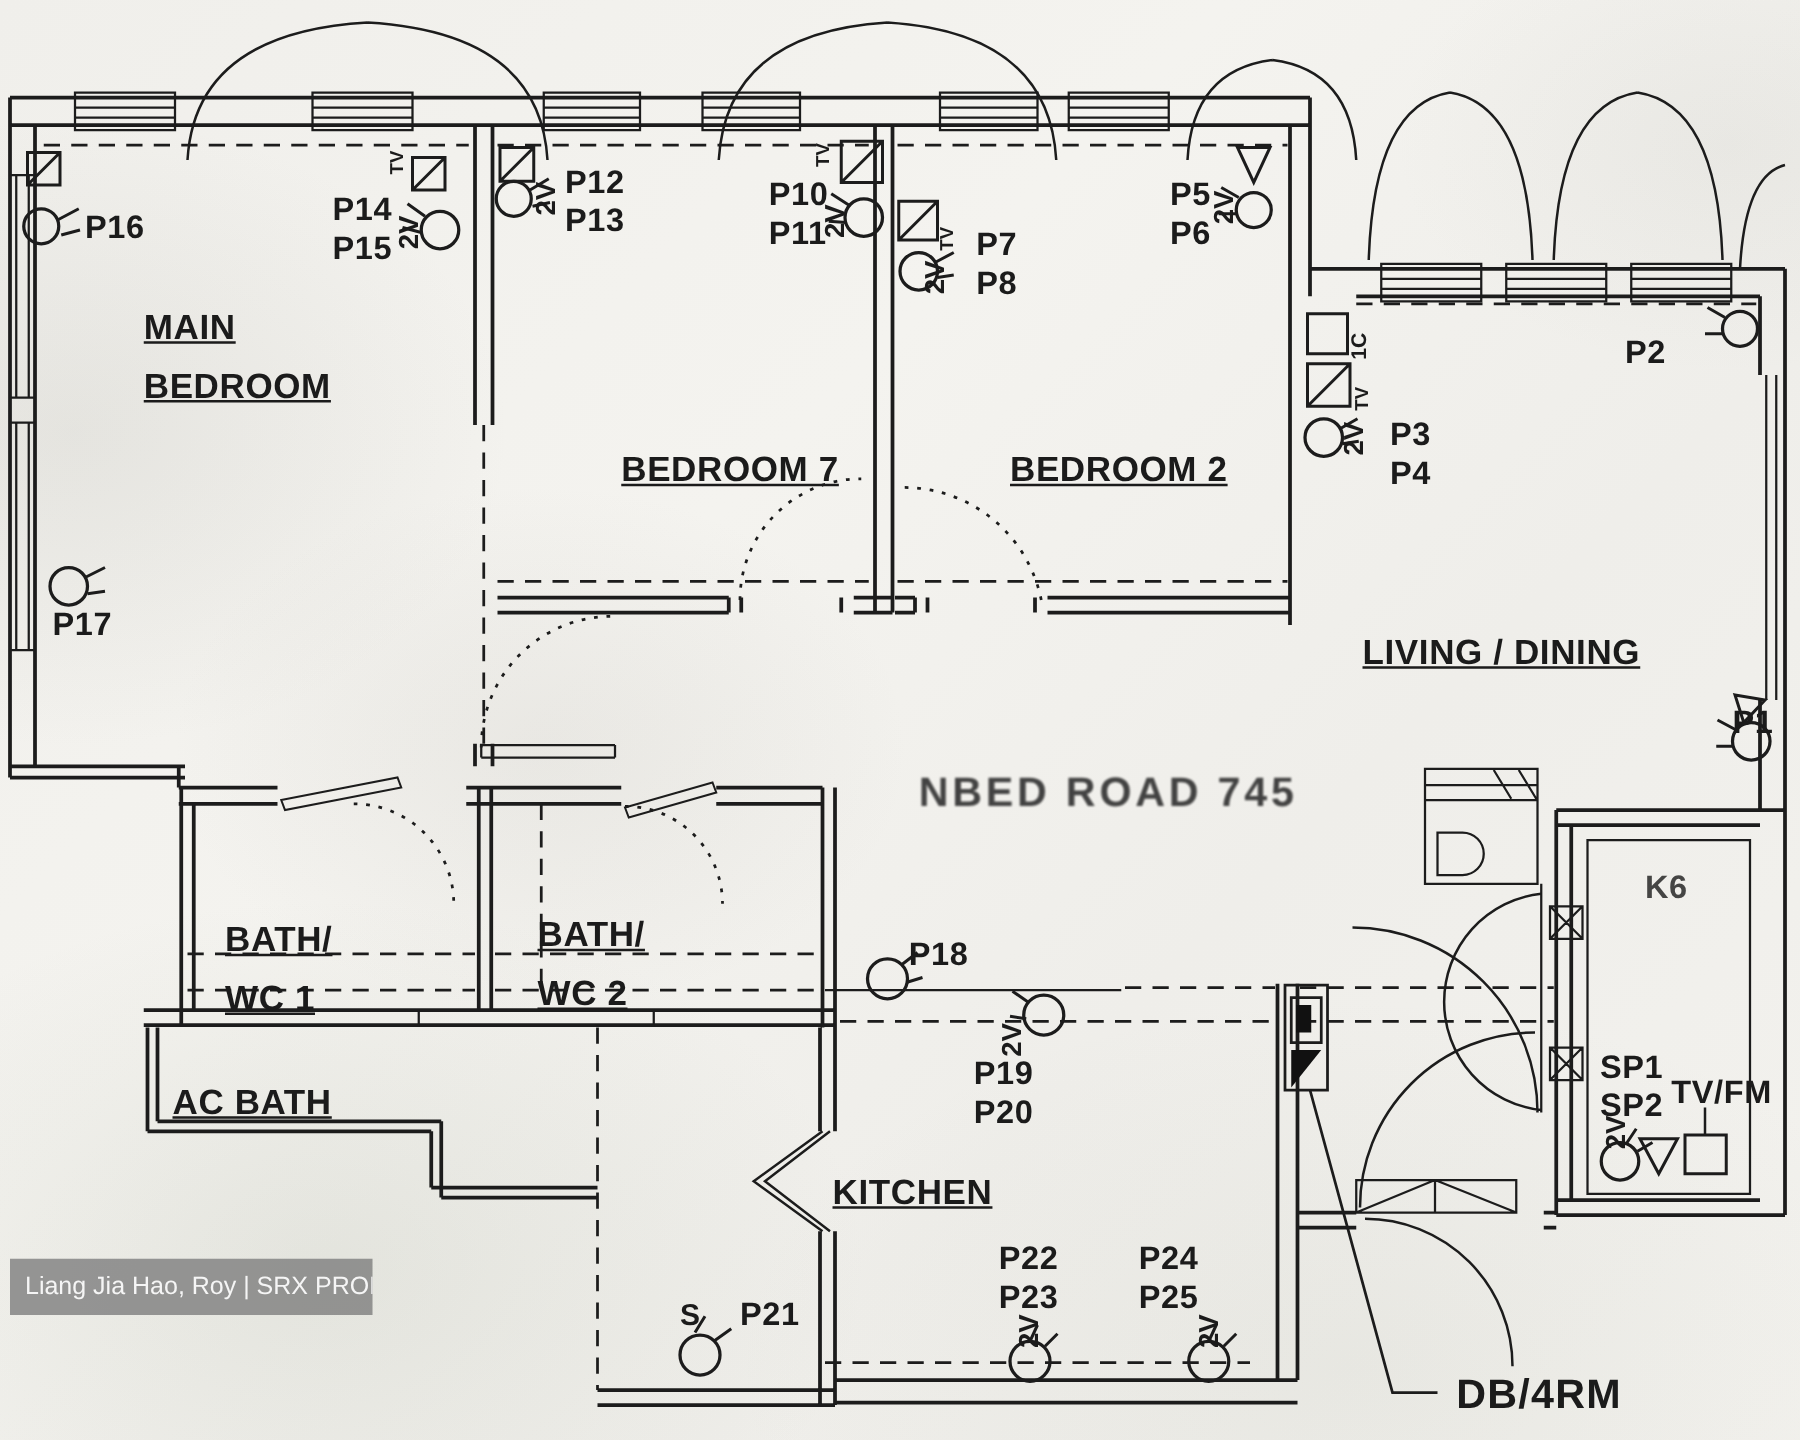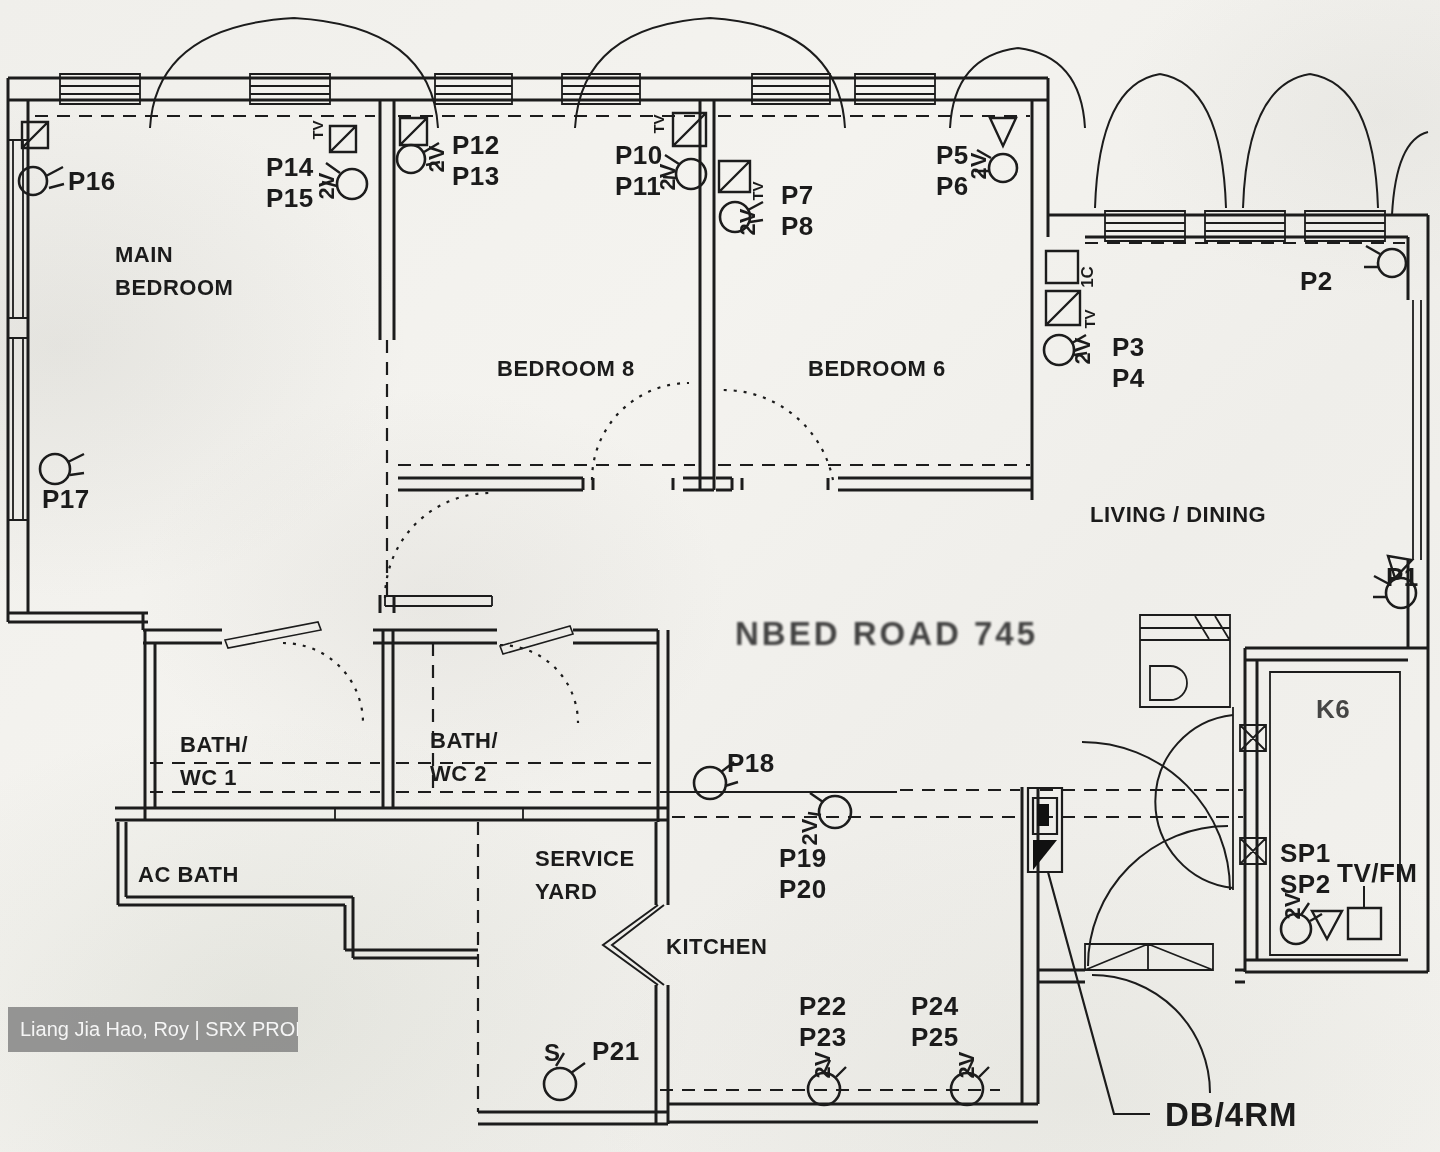--- a/index.html
+++ b/index.html
@@ -8,22 +8,22 @@
     background:
       radial-gradient(620px 420px at 18% 88%, rgba(168,175,158,.20), transparent 70%),
       radial-gradient(500px 360px at 4% 30%, rgba(170,170,162,.18), transparent 70%),
       radial-gradient(420px 300px at 30% 52%, rgba(175,172,165,.16), transparent 70%),
       radial-gradient(700px 420px at 75% 95%, rgba(172,176,162,.14), transparent 70%),
       radial-gradient(380px 260px at 96% 10%, rgba(175,175,168,.12), transparent 70%),
       linear-gradient(135deg,#f0efeb 0%,#f4f3ef 38%,#efeeea 66%,#f3f2ee 100%);
     font-family:"Liberation Sans",sans-serif;color:#1b1b1b;
   }
   svg.lines{position:absolute;left:0;top:0;}
-  .lbl{position:absolute;font-weight:700;font-size:22px;line-height:33px;
-       letter-spacing:.5px;white-space:pre-line;}
+  .lbl{position:absolute;font-weight:700;font-size:28px;line-height:47px;
+       letter-spacing:.5px;white-space:pre-line;text-decoration:underline;}
   .pt{position:absolute;font-weight:700;font-size:26px;line-height:31px;
       white-space:pre-line;letter-spacing:.5px;}
   .ann{position:absolute;font-weight:700;font-size:22px;line-height:22px;
        transform:translate(-50%,-50%) rotate(-90deg);}
   .ann.small{font-size:15px;}
   .ann.mid{font-size:17px;}
   .upright{transform:translate(-50%,-50%);}
   .big{position:absolute;font-weight:700;font-size:33px;letter-spacing:1px;}
   .stamp{position:absolute;font-weight:700;font-size:33px;letter-spacing:3px;
          color:#2b2b2b;filter:blur(1px);opacity:.88;}
@@ -188,30 +188,28 @@
         <path stroke-width="2.2" d="M1028,788 h34 v84 h-34 z M1033,798 h24 v36 h-24 z"></path>
         <rect x="1037" y="804" width="12" height="22" fill="#111" stroke="none"></rect>
         <path d="M1033,840 L1057,840 L1033,870 Z" fill="#111" stroke="none"></path>
         <path stroke-width="2.2" d="M1048,872 L1114,1114 L1150,1114"></path>
       </g>
     </g>
   </svg>
 
   <div class="lbl" style="left:115px;top:238px">MAIN
 BEDROOM</div>
-  <div class="lbl" style="left:497px;top:352px">BEDROOM 8</div>
-  <div class="lbl" style="left:808px;top:352px">BEDROOM 6</div>
+  <div class="lbl" style="left:497px;top:352px">BEDROOM 7</div>
+  <div class="lbl" style="left:808px;top:352px">BEDROOM 2</div>
   <div class="lbl" style="left:1090px;top:498px">LIVING / DINING</div>
   <div class="lbl" style="left:180px;top:728px">BATH/
 WC 1</div>
   <div class="lbl" style="left:430px;top:724px">BATH/
 WC 2</div>
   <div class="lbl" style="left:138px;top:858px">AC BATH</div>
-  <div class="lbl" style="left:535px;top:842px">SERVICE
-YARD</div>
   <div class="lbl" style="left:666px;top:930px">KITCHEN</div>
 
   <div class="pt" style="left:68px;top:166px">P16</div>
   <div class="pt" style="left:266px;top:152px">P14
 P15</div>
   <div class="pt" style="left:452px;top:130px">P12
 P13</div>
   <div class="pt" style="left:615px;top:140px">P10
 P11</div>
   <div class="pt" style="left:781px;top:180px">P7

